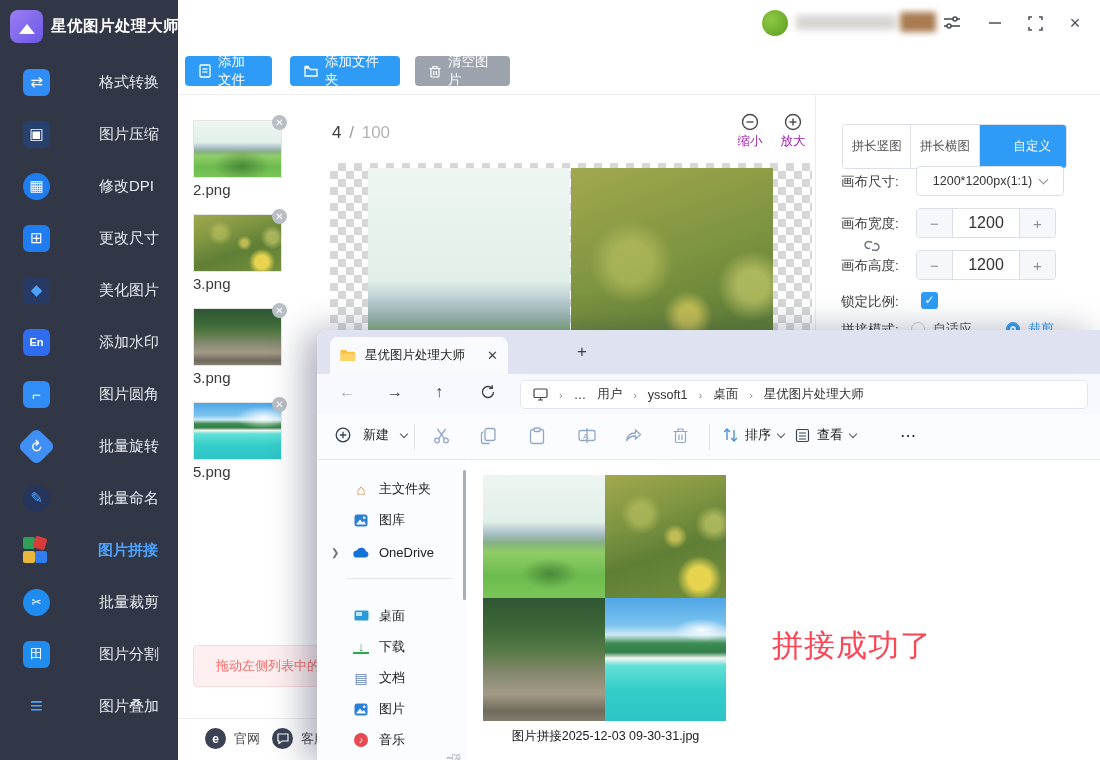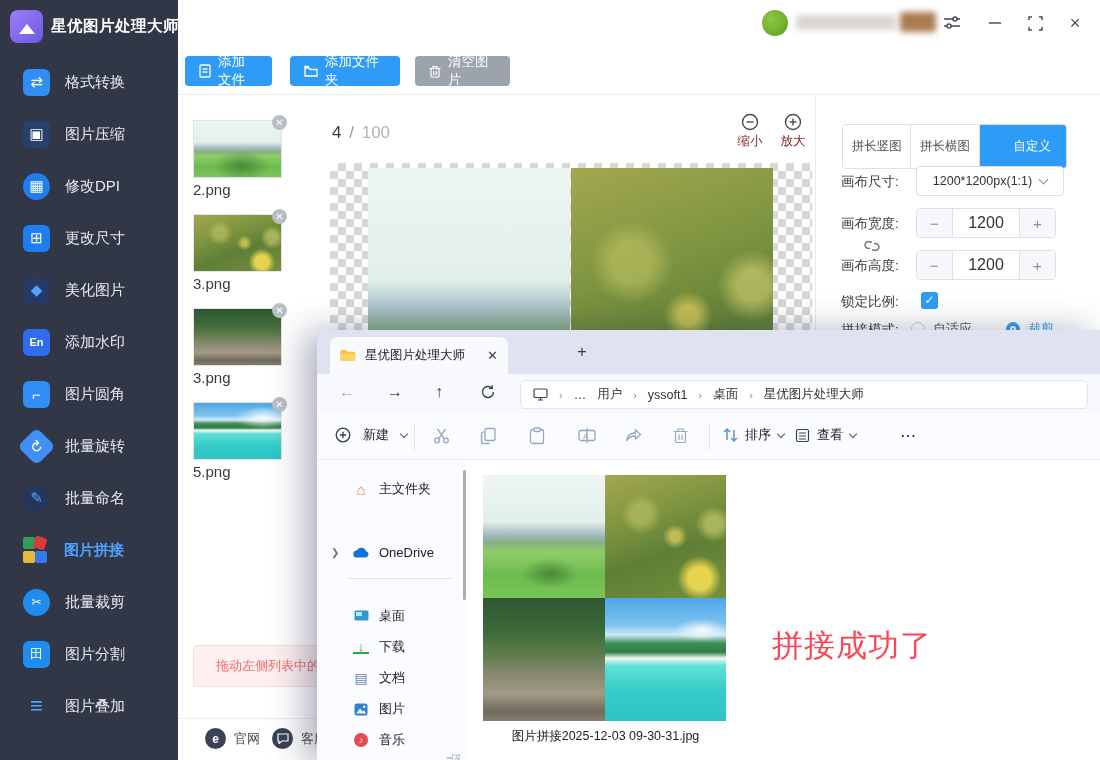--- a/index.html
+++ b/index.html
@@ -11,21 +11,21 @@
   .app-sidebar { position:absolute; left:0; top:0; width:178px; height:760px; background:#313747; z-index:10; }
   .logo-row { position:absolute; left:10px; top:10px; display:flex; align-items:center; gap:8px; }
   .logo-ic { width:33px; height:33px; border-radius:8px; background:linear-gradient(135deg,#9b7df5,#6d59e6);
     display:flex; align-items:center; justify-content:center; }
   .logo-ic .mt { width:0;height:0;border-left:8px solid transparent;border-right:8px solid transparent;border-bottom:10px solid #fff; margin-top:4px;}
   .logo-ttl { color:#fff; font-weight:bold; font-size:15.5px; letter-spacing:.5px; white-space:nowrap; }
   .menu { position:absolute; left:0; top:56px; width:178px; }
   .mitem { height:52px; display:flex; align-items:center; padding-left:23px; cursor:pointer; }
   .mic { width:27px; height:27px; border-radius:6px; margin-right:15px; display:flex; align-items:center; justify-content:center;
     color:#fff; font-size:15px; flex:0 0 auto; }
-  .mlabel { color:#e8eaf0; font-size:15px; }
+  .mlabel { color:#e8eaf0; font-size:15px;margin-left:34px; }
   .mitem.active .mlabel { color:#4da3ff; font-weight:bold; }
   .puzzle { width:26px; height:26px; position:relative; margin-right:15px; flex:0 0 auto;}
   .puzzle i { position:absolute; width:12px; height:12px; border-radius:2px; }
   .puzzle .p1{left:0;top:2;background:#2f9e57;} .puzzle .p2{left:11px;top:0;background:#d83b3b;transform:rotate(18deg);}
   .puzzle .p3{left:0;bottom:0;background:#e9b83a;} .puzzle .p4{left:12px;bottom:0;background:#2f7df0;}
 
   
   .app-header { position:absolute; left:178px; top:0; width:922px; height:46px; background:#fff; }
   .avatar { position:absolute; left:584px; top:10px; width:26px; height:26px; border-radius:50%;
     background:radial-gradient(circle at 35% 35%, #8fc843, #5a9e22); }
@@ -43,21 +43,21 @@
   .thumb { position:absolute; left:15px; width:89px; height:58px; border:1px solid #e4e4e4; }
   .thumb .close { position:absolute; right:-6px; top:-6px; width:15px; height:15px; border-radius:50%; background:#b9bdc4;
     color:#fff; font-size:10px; line-height:15px; text-align:center; cursor:pointer; }
   .tname { position:absolute; left:15px; font-size:15px; color:#3a3a3a; }
 
   
   .preview { position:absolute; left:320px; top:95px; width:495px; height:665px; background:#fff; }
   .counter { position:absolute; left:12px; top:28px; font-size:17px; }
   .counter .cur { color:#3c3c3c; } .counter .sep { color:#9a9a9a; padding:0 3px;} .counter .tot { color:#b3b3b3; }
   .zoomctl { position:absolute; top:18px; width:36px; text-align:center; cursor:pointer; color:#4a4a4a;}
-  .zoomctl .zl { font-size:12.5px; color:#7f1d1d; margin-top:2px; }
+  .zoomctl .zl { font-size:12.5px; color:#a21caf; margin-top:2px; }
   .checker { position:absolute; left:10px; top:68px; width:482px; height:300px;
     background-image:linear-gradient(45deg,#d7d7d7 25%,transparent 25%,transparent 75%,#d7d7d7 75%),
                      linear-gradient(45deg,#d7d7d7 25%,#ffffff 25%,#ffffff 75%,#d7d7d7 75%);
     background-size:16px 16px; background-position:0 0,8px 8px; }
   .pv-img { position:absolute; top:5px; width:202px; height:295px; }
 
   
   .g-meadow { background:
     radial-gradient(ellipse 40px 22px at 55% 80%, rgba(25,75,25,.45), transparent 70%),
     linear-gradient(180deg,#eef6f2 0%,#e2efe9 38%,#b9ccd1 45%,#9db7b4 50%,#86b183 55%,#8fcd66 63%,#6cbb4e 82%,#7ac557 100%); }
@@ -540,20 +540,30 @@
         <span>⋯</span>
       </div>
     </div>
 
     <div class="ex-body">
       <div class="ex-side">
         <div class="sitem" style="top:16px;">
           <span class="sic" style="color:#d8833b; font-size:15px;">⌂</span>
           <span>主文件夹</span>
         </div>
+        <div class="sitem" style="top:47px;">
+          <span class="sic">
+            <svg width="14" height="13" viewBox="0 0 14 13">
+                <rect x="0.5" y="0.5" width="13" height="12" rx="2.5" fill="#2b7fd4"></rect>
+                <path d="M2 10.5 L6 5.5 L8.5 8.5 L10 7 L12 10.5 Z" fill="#fff"></path>
+                <circle cx="10.2" cy="3.8" r="1.3" fill="#fff"></circle>
+              </svg>
+          </span>
+          <span>图库</span>
+        </div>
         <div class="sitem" style="top:79px; padding-left:36px;">
           <span style="position:absolute; left:14px; color:#6a6f78; font-size:10px;">❯</span>
           <span class="sic">
             <svg width="16" height="11" viewBox="0 0 16 11">
                 <path d="M4 10.5 a3.5 3.5 0 0 1 -0.3-7 A5 5 0 0 1 13 4.2 a3.2 3.2 0 0 1 -0.6 6.3 Z" fill="#1272d9"></path>
               </svg>
           </span>
           <span>OneDrive</span>
         </div>
         <div class="side-div" style="top:118px;"></div>

